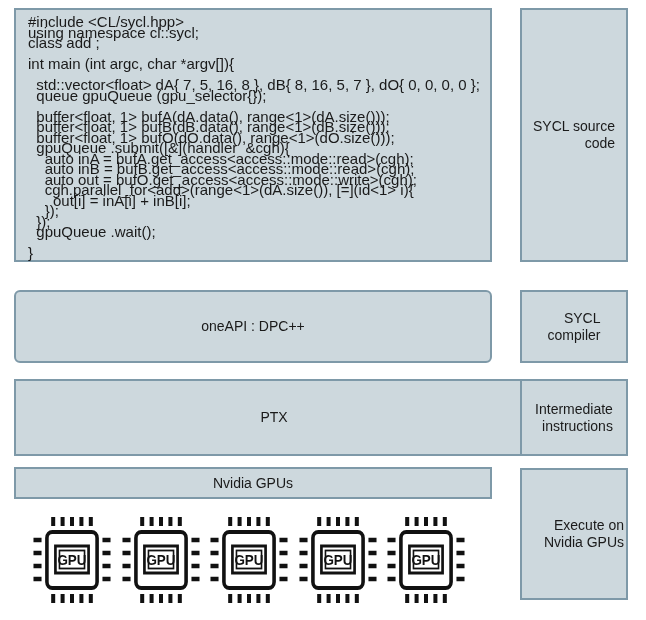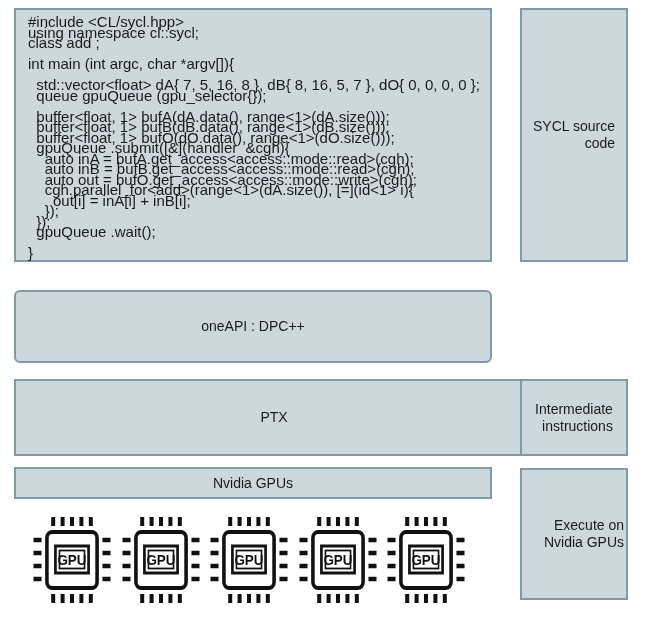--- a/index.html
+++ b/index.html
@@ -76,20 +76,24 @@
 }</pre>
   </div>
   <div class="box label-box side-1">
     <span>SYCL source
 code</span>
   </div>
 
   <div class="box label-box oneapi-box">
     <span>oneAPI : DPC++</span>
   </div>
+  <div class="box label-box side-2">
+    <span>SYCL
+compiler</span>
+  </div>
 
   <div class="box label-box ptx-box">
     <span>PTX</span>
   </div>
   <div class="box label-box side-3">
     <span>Intermediate
 instructions</span>
   </div>
 
   <div class="box label-box nvidia-bar">

